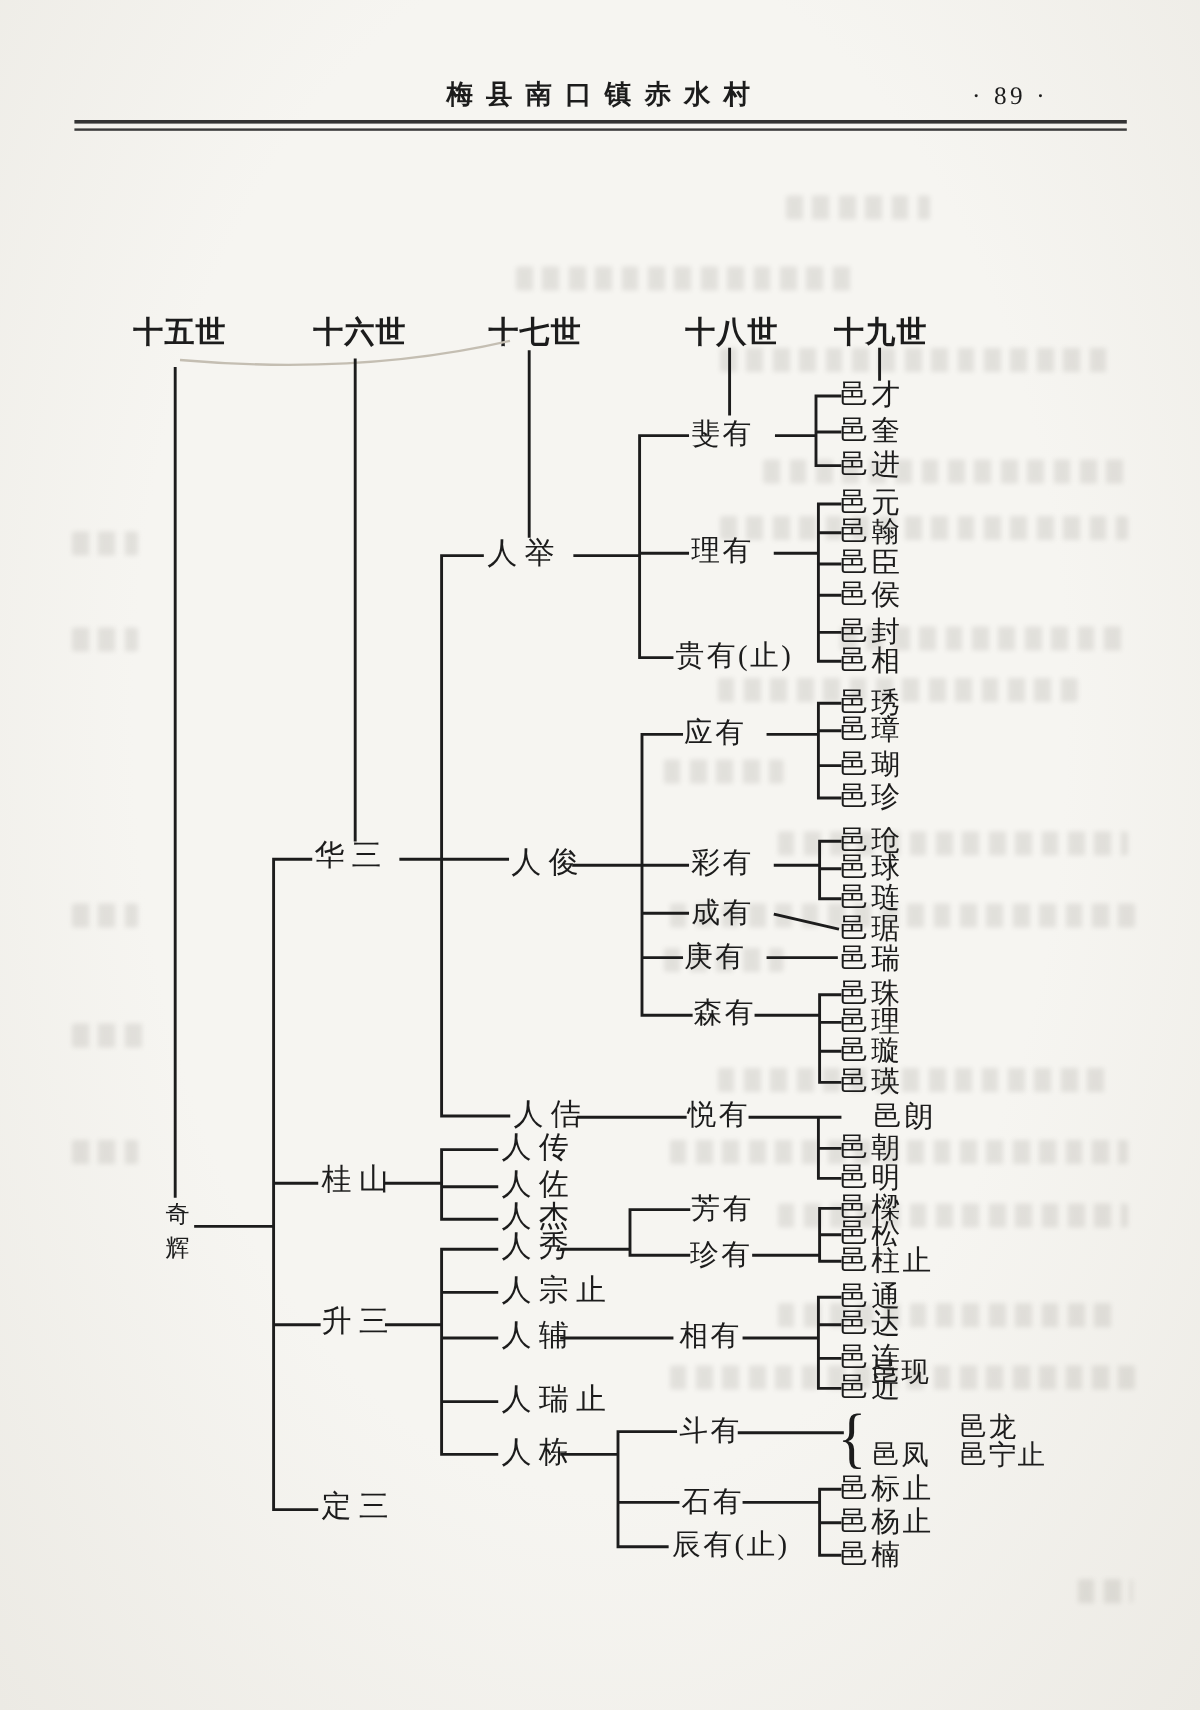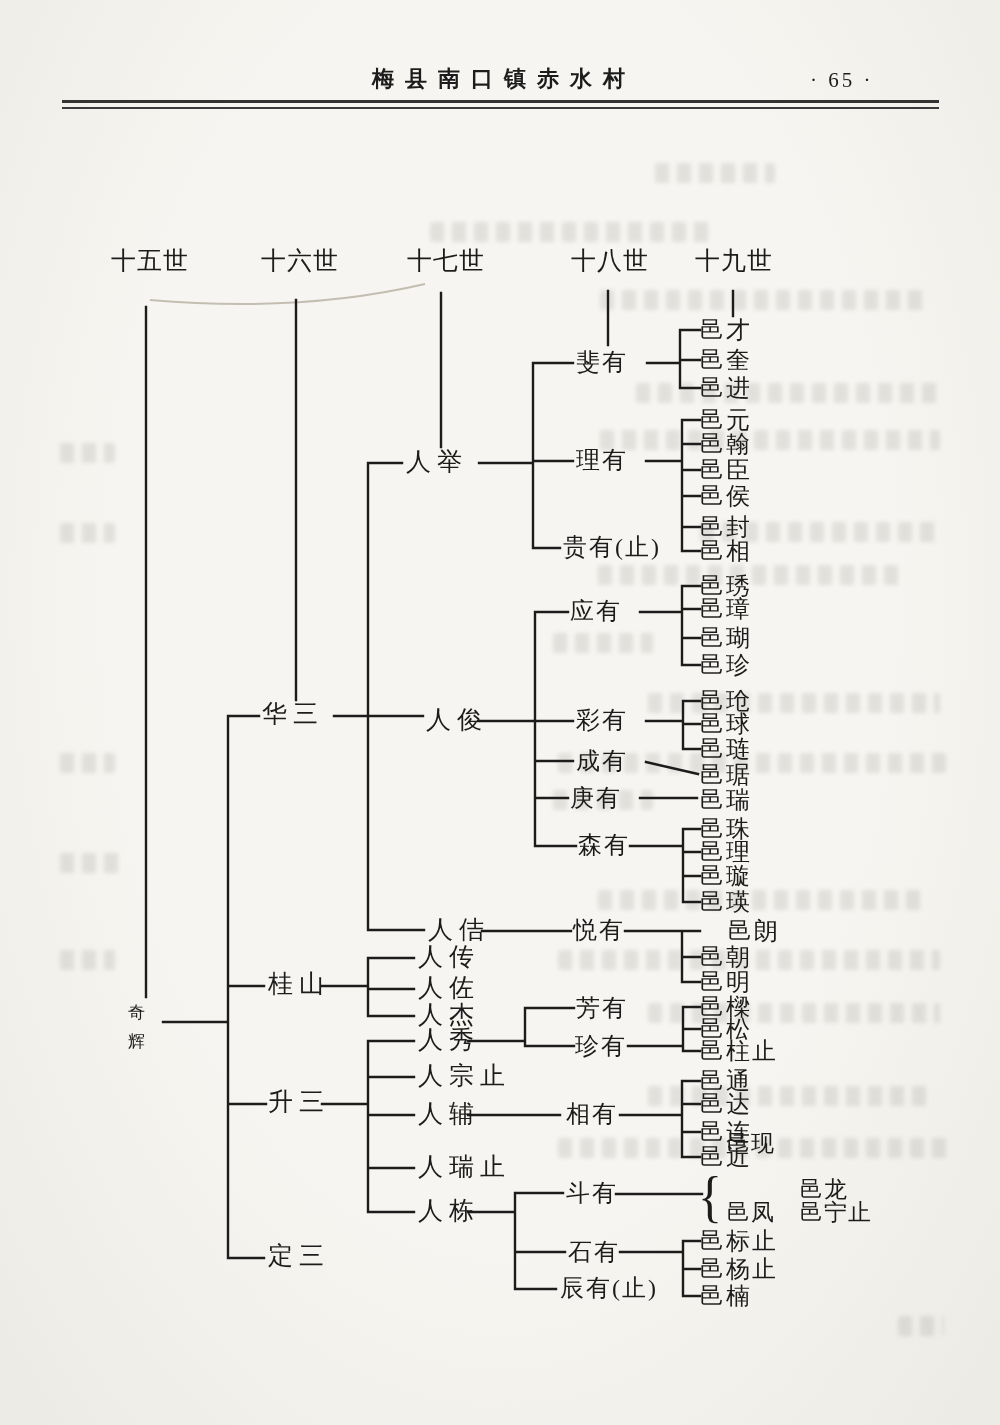--- a/index.html
+++ b/index.html
@@ -7,24 +7,24 @@
     position:relative;width:1000px;height:1425px;margin:0 auto;overflow:hidden;
     background:radial-gradient(ellipse at 50% 42%, #f6f5f1 55%, #eceae4 100%);
     font-family:"Liberation Serif","DejaVu Serif",serif;
     color:#1c1c1c;
   }
   .abs{position:absolute;}
   .village{top:64px;left:372px;font-size:22px;font-weight:bold;letter-spacing:11px;white-space:nowrap;}
   .pagenum{top:68px;left:810px;font-size:21px;letter-spacing:3px;white-space:nowrap;}
   .rule{top:100px;left:62px;width:877px;height:4px;border-top:3px solid #333;border-bottom:2px solid #3a3a3a;}
   .title{top:157px;left:298px;font-size:42px;font-weight:bold;letter-spacing:20px;white-space:nowrap;}
-  .gen{top:244px;font-size:25px;font-weight:400;letter-spacing:1px;white-space:nowrap;}
+  .gen{top:260px;font-size:25px;font-weight:700;letter-spacing:1px;white-space:nowrap;}
   .node{position:absolute;font-size:24px;line-height:26px;letter-spacing:2px;white-space:nowrap;}
   .g16,.g17{font-size:25px;letter-spacing:6px;}
-  .vname{width:30px;line-height:29px;font-size:17px;letter-spacing:0;word-break:break-all;white-space:normal;text-align:left;}
+  .vname{width:30px;line-height:29px;font-size:20px;letter-spacing:0;word-break:break-all;white-space:normal;text-align:right;}
   .pair{font-size:23px;line-height:22px;letter-spacing:1px;}
   .brace{font-size:50px;font-weight:300;line-height:56px;transform:scaleY(1.12);transform-origin:top left;}
   .note{font-size:20px;letter-spacing:1px;white-space:nowrap;}
   svg.lines{position:absolute;top:0;left:0;pointer-events:none;}
   .ghost{position:absolute;height:20px;opacity:.13;filter:blur(2px);border-radius:2px;
     background:repeating-linear-gradient(90deg,#5f5a52 0 14px,transparent 14px 22px);}
 </style>
 </head>
 <body>
 
@@ -47,21 +47,21 @@
   <div class="ghost abs" style="top:1086px;left:648px;width:282px"></div>
   <div class="ghost abs" style="top:1138px;left:558px;width:388px"></div>
   <div class="ghost abs" style="top:443px;left:60px;width:55px"></div>
   <div class="ghost abs" style="top:523px;left:60px;width:55px"></div>
   <div class="ghost abs" style="top:753px;left:60px;width:55px"></div>
   <div class="ghost abs" style="top:853px;left:60px;width:65px"></div>
   <div class="ghost abs" style="top:950px;left:60px;width:55px"></div>
   <div class="ghost abs" style="top:1316px;left:898px;width:46px"></div>
 
   <div class="abs village">梅县南口镇赤水村</div>
-  <div class="abs pagenum">· 65 ·</div>
+  <div class="abs pagenum">· 89 ·</div>
   <div class="abs rule"></div>
 
 
   <div class="abs gen" style="left:111px">十五世</div>
   <div class="abs gen" style="left:261px">十六世</div>
   <div class="abs gen" style="left:407px">十七世</div>
   <div class="abs gen" style="left:571px">十八世</div>
   <div class="abs gen" style="left:695px">十九世</div>
 
   <svg class="lines" width="1000" height="1425" viewBox="0 0 1000 1425">

